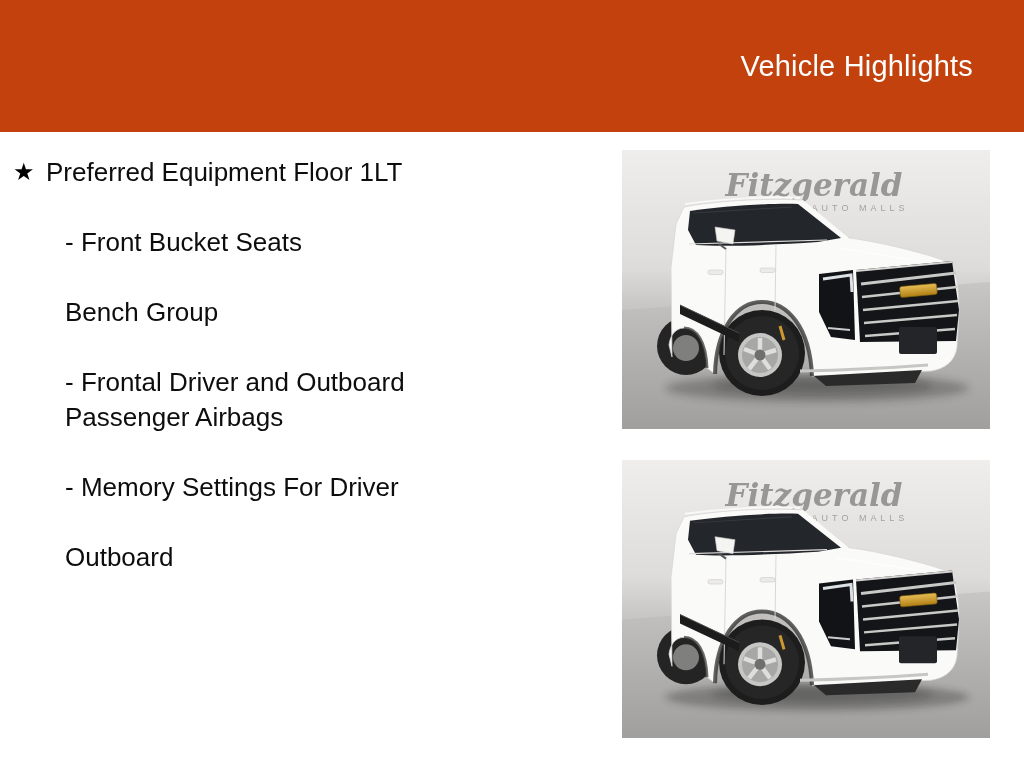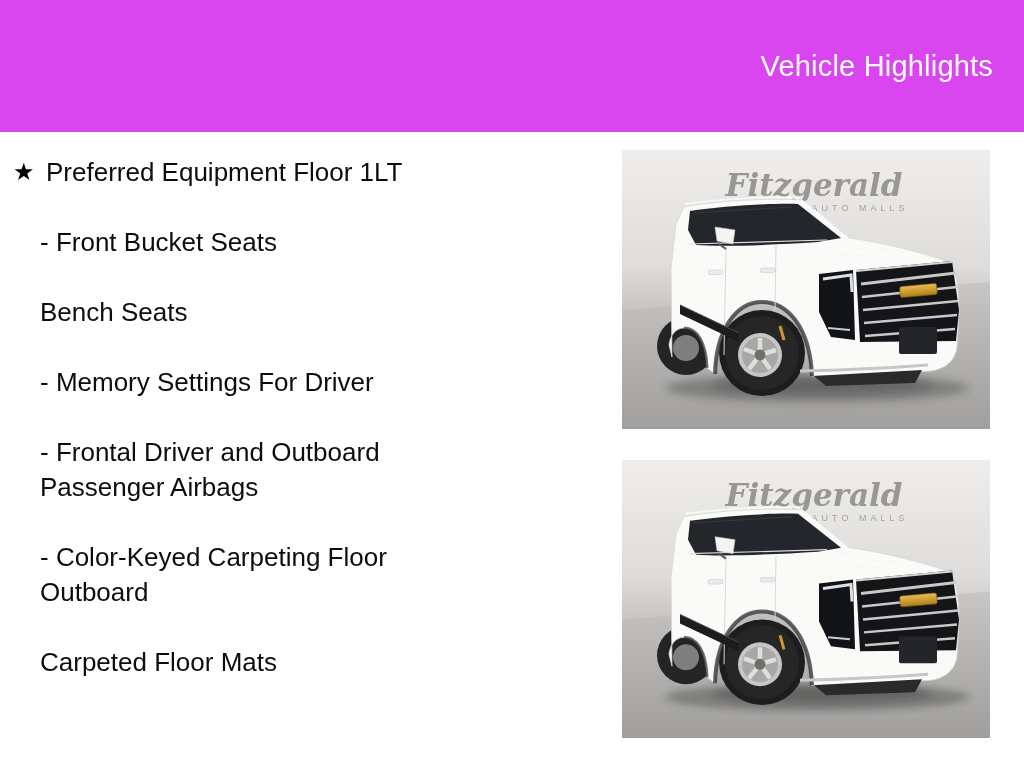--- a/index.html
+++ b/index.html
@@ -7,40 +7,40 @@
   body {
     position: relative;
     width: 1024px; height: 768px;
     background: #ffffff;
     font-family: "Liberation Sans", sans-serif;
     overflow: hidden;
   }
   .header {
     position: absolute; left: 0; top: 0;
     width: 1024px; height: 132px;
-    background: #d946ef;
+    background: #c2410c;
     display: flex; align-items: center; justify-content: flex-end;
-    padding-right: 31px;
+    padding-right: 51px;
   }
   .header-title {
     color: #ffffff;
     font-size: 29px;
     font-weight: 400;
     letter-spacing: 0.2px;
   }
   .highlights {
     position: absolute; left: 0; top: 155px;
     width: 600px;
     color: #0d0d0d;
     font-size: 26px;
     line-height: 35px;
   }
   .item { position: relative; margin-bottom: 35px; }
   .item.star-item { padding-left: 46px; }
-  .item.dash-item { padding-left: 40px; }
+  .item.dash-item { padding-left: 65px; }
   .star {
     position: absolute; left: 13px; top: 0;
     font-family: "DejaVu Sans", sans-serif;
     font-size: 24px; line-height: 35px;
     color: #000000;
   }
   .photo {
     position: absolute; left: 622px;
     width: 368px;
     overflow: hidden;
@@ -60,35 +60,33 @@
 
 <div class="highlights">
     <div class="item star-item">
       <span class="star">★</span>
       <div>Preferred Equipment Floor 1LT</div>
     </div>
     <div class="item dash-item">
       <div>- Front Bucket Seats</div>
     </div>
     <div class="item dash-item">
-      <div>Bench Seats</div>
-    </div>
-    <div class="item dash-item">
-      <div>- Memory Settings For Driver</div>
+      <div>Bench Group</div>
     </div>
     <div class="item dash-item">
       <div>- Frontal Driver and Outboard</div>
       <div>Passenger Airbags</div>
     </div>
     <div class="item dash-item">
-      <div>- Color-Keyed Carpeting Floor</div>
+      <div>- Memory Settings For Driver</div>
+    </div>
+    <div class="item dash-item">
       <div>Outboard</div>
     </div>
     <div class="item dash-item">
-      <div>Carpeted Floor Mats</div>
     </div>
   </div>
 
 <svg width="0" height="0" style="position:absolute" aria-hidden="true">
   <defs>
     <linearGradient id="bgGrad" x1="0" y1="0" x2="0" y2="1">
       <stop offset="0" stop-color="#efeeec"></stop>
       <stop offset="0.42" stop-color="#dddcda"></stop>
       <stop offset="0.55" stop-color="#c9c8c6"></stop>
       <stop offset="0.8" stop-color="#b0afad"></stop>

